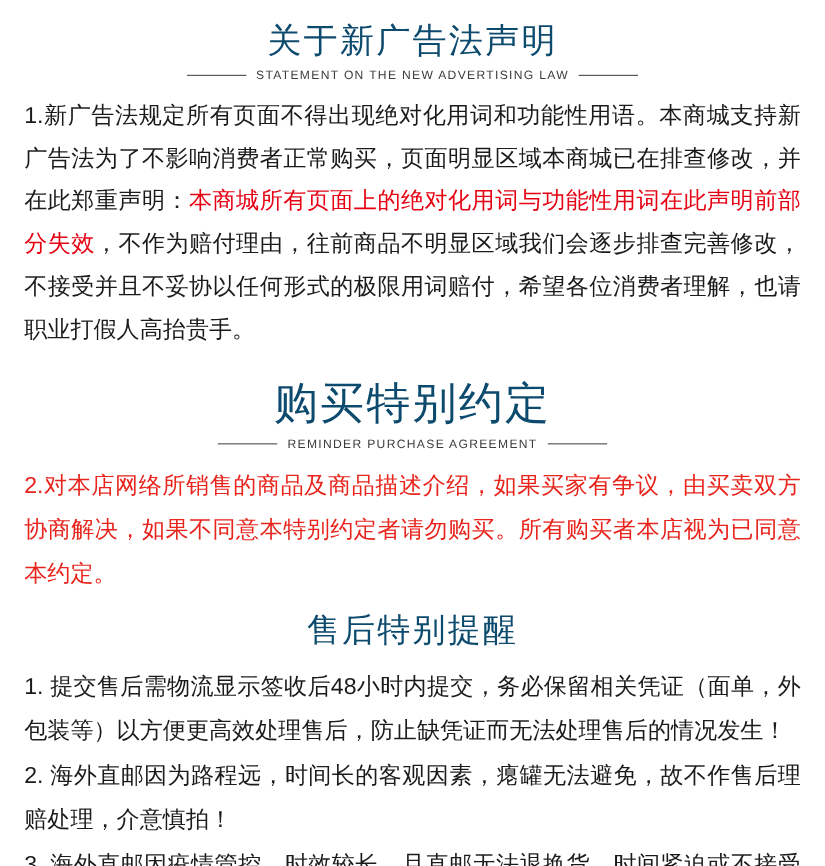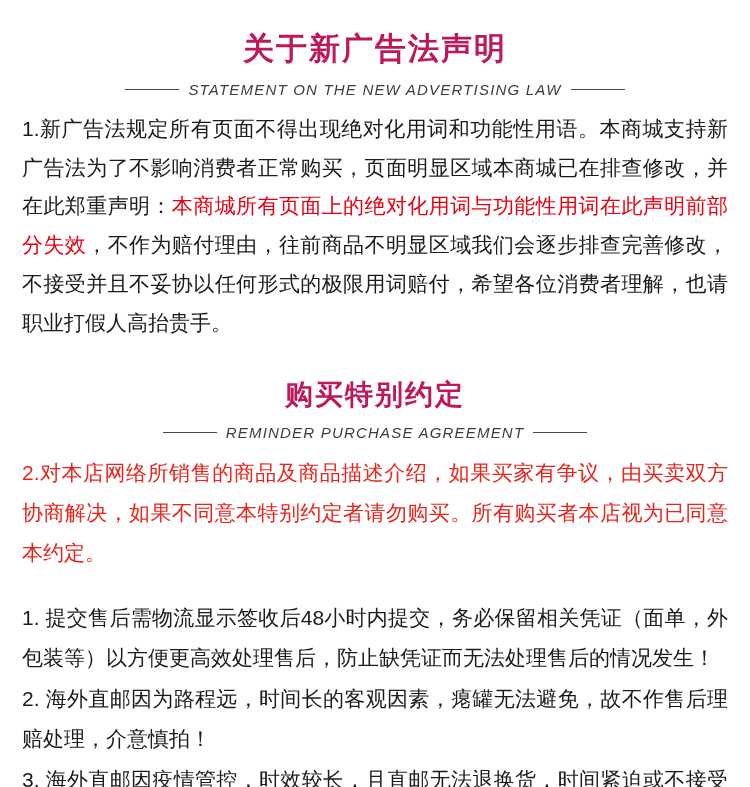--- a/index.html
+++ b/index.html
@@ -19,45 +19,44 @@
     padding: 18px 22px 10px 22px;
   }
 
   
   .section-head {
     text-align: center;
     margin: 0 0 6px 0;
   }
   .section-title {
     font-size: 31px;
-    font-weight: bold;
+    font-weight: normal;
     letter-spacing: 2px;
-    color: #be185d;
+    color: #0c4a6e;
     line-height: 1.25;
-    margin: 12px;
+    margin: 0;
   }
   .section-sub {
     display: flex;
     align-items: center;
     justify-content: center;
     gap: 9px;
     margin: 6px 0 0 0;
   }
   .section-sub .rule {
     display: block;
     width: 54px;
     height: 1px;
     background: #4a4a4a;
   }
   .section-sub .sub-text {
-    font-size: 15px;
+    font-size: 11px;
     letter-spacing: 1.2px;
     color: #3c3c3c;
     white-space: nowrap;
-    font-style: italic;
   }
 
   
   .body-block {
     margin: 12px 0 0 0;
   }
   .para {
     font-size: 21px;
     line-height: 1.85;
     color: #1b1b1b;
@@ -72,21 +71,21 @@
     color: #e60012;
   }
   .para.red {
     color: #e8241c;
     font-weight: normal;
   }
 
   .gap-lg { height: 22px; }
   .gap-md { height: 14px; }
 
-  .sec-purchase .section-title { font-size: 28px; }
+  .sec-purchase .section-title { font-size: 40px; }
   .sec-after .section-title { font-size: 30px; }
 
   .sec-purchase .para { line-height: 1.9; }
   .sec-after .para { line-height: 1.9; }
 </style>
 </head>
 <body>
 
 <div class="page">
 
@@ -121,20 +120,21 @@
       <p class="para red">
         <span>2.对本店网络所销售的商品及商品描述介绍，如果买家有争议，由买卖双方协商解决，如果不同意本特别约定者请勿购买。所有购买者本店视为已同意本约定。</span>
       </p>
     </div>
   </div>
 
   <div class="gap-md"></div>
 
   <div class="section sec-after">
     <div class="section-head">
+      <h1 class="section-title">售后特别提醒</h1>
     </div>
     <div class="body-block">
       <p class="para">
         <span>1. 提交售后需物流显示签收后48小时内提交，务必保留相关凭证（面单，外包装等）以方便更高效处理售后，防止缺凭证而无法处理售后的情况发生！</span>
       </p>
       <p class="para">
         <span>2. 海外直邮因为路程远，时间长的客观因素，瘪罐无法避免，故不作售后理赔处理，介意慎拍！</span>
       </p>
       <p class="para">
         <span>3. 海外直邮因疫情管控，时效较长，且直邮无法退换货，时间紧迫或不接受等待的客户介意慎拍！</span>

